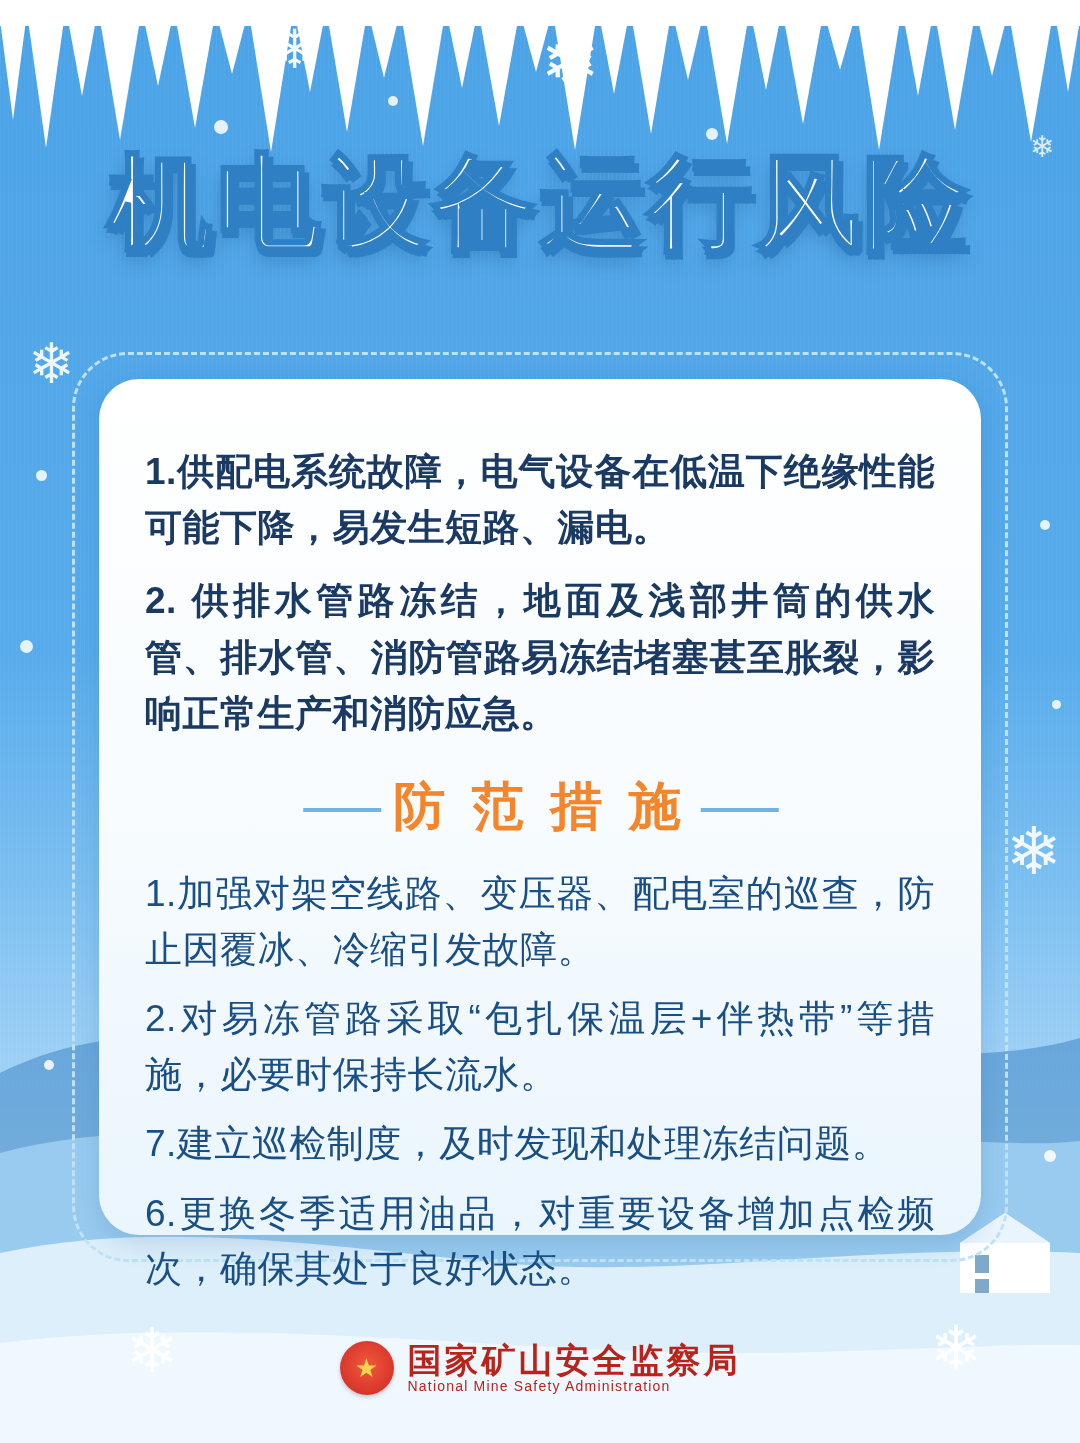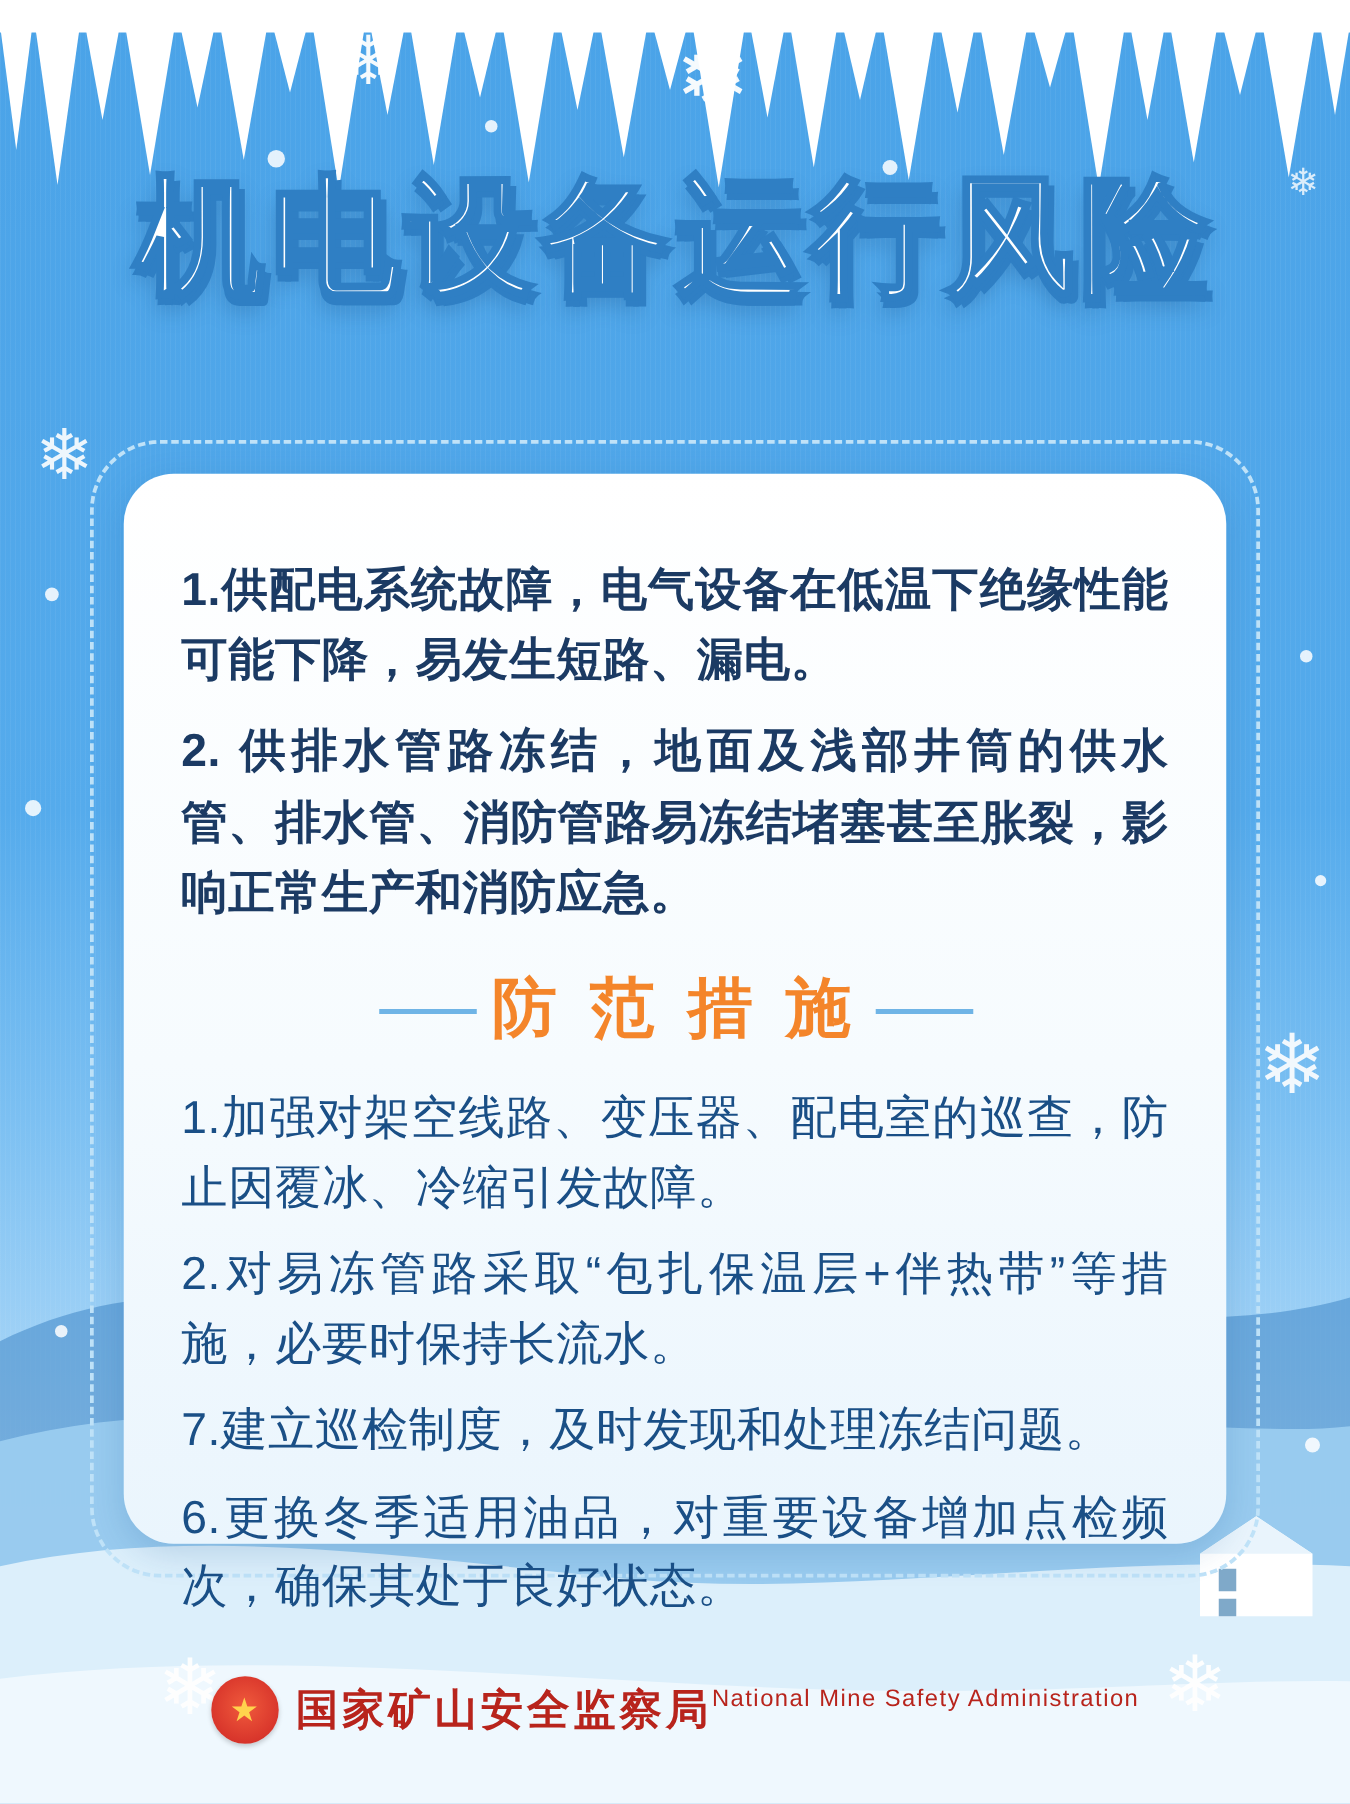--- a/index.html
+++ b/index.html
@@ -31,21 +31,21 @@
     width: 1080px;
     height: 170px;
   }
 
   
   .hills { position:absolute; left:0; bottom:0; width:1080px; height:620px; }
 
   
   .title {
     position: absolute;
-    top: 136px;
+    top: 148px;
     left: 0;
     width: 1080px;
     text-align: center;
     font-size: 104px;
     line-height: 1.05;
     font-weight: bold;
     letter-spacing: 4px;
     color: #ffffff;
     -webkit-text-stroke: 3px #2f7fc4;
     text-shadow:
@@ -132,30 +132,30 @@
     width: 54px;
     height: 54px;
     border-radius: 50%;
     background: radial-gradient(circle at 50% 45%, #f05a3c 0%, #d8352b 70%, #b32018 100%);
     display: flex;
     align-items: center;
     justify-content: center;
     box-shadow: 0 2px 4px rgba(0,0,0,0.2);
   }
   .emblem span { color: #ffd34d; font-size: 26px; line-height: 1; }
-  .footer-texts { display: flex; flex-direction: row; line-height: 1.12; }
+  .footer-texts { display: flex; flex-direction: column; line-height: 1.12; }
   .footer-cn {
     color: #b8241c;
     font-size: 34px;
     font-weight: bold;
     letter-spacing: 3px;
   }
   .footer-en {
     color: #b8241c;
-    font-size: 19px;
+    font-size: 14px;
     letter-spacing: 1.2px;
   }
 
   
   .snow {
     position: absolute;
     color: #ffffff;
     user-select: none;
     line-height: 1;
   }

